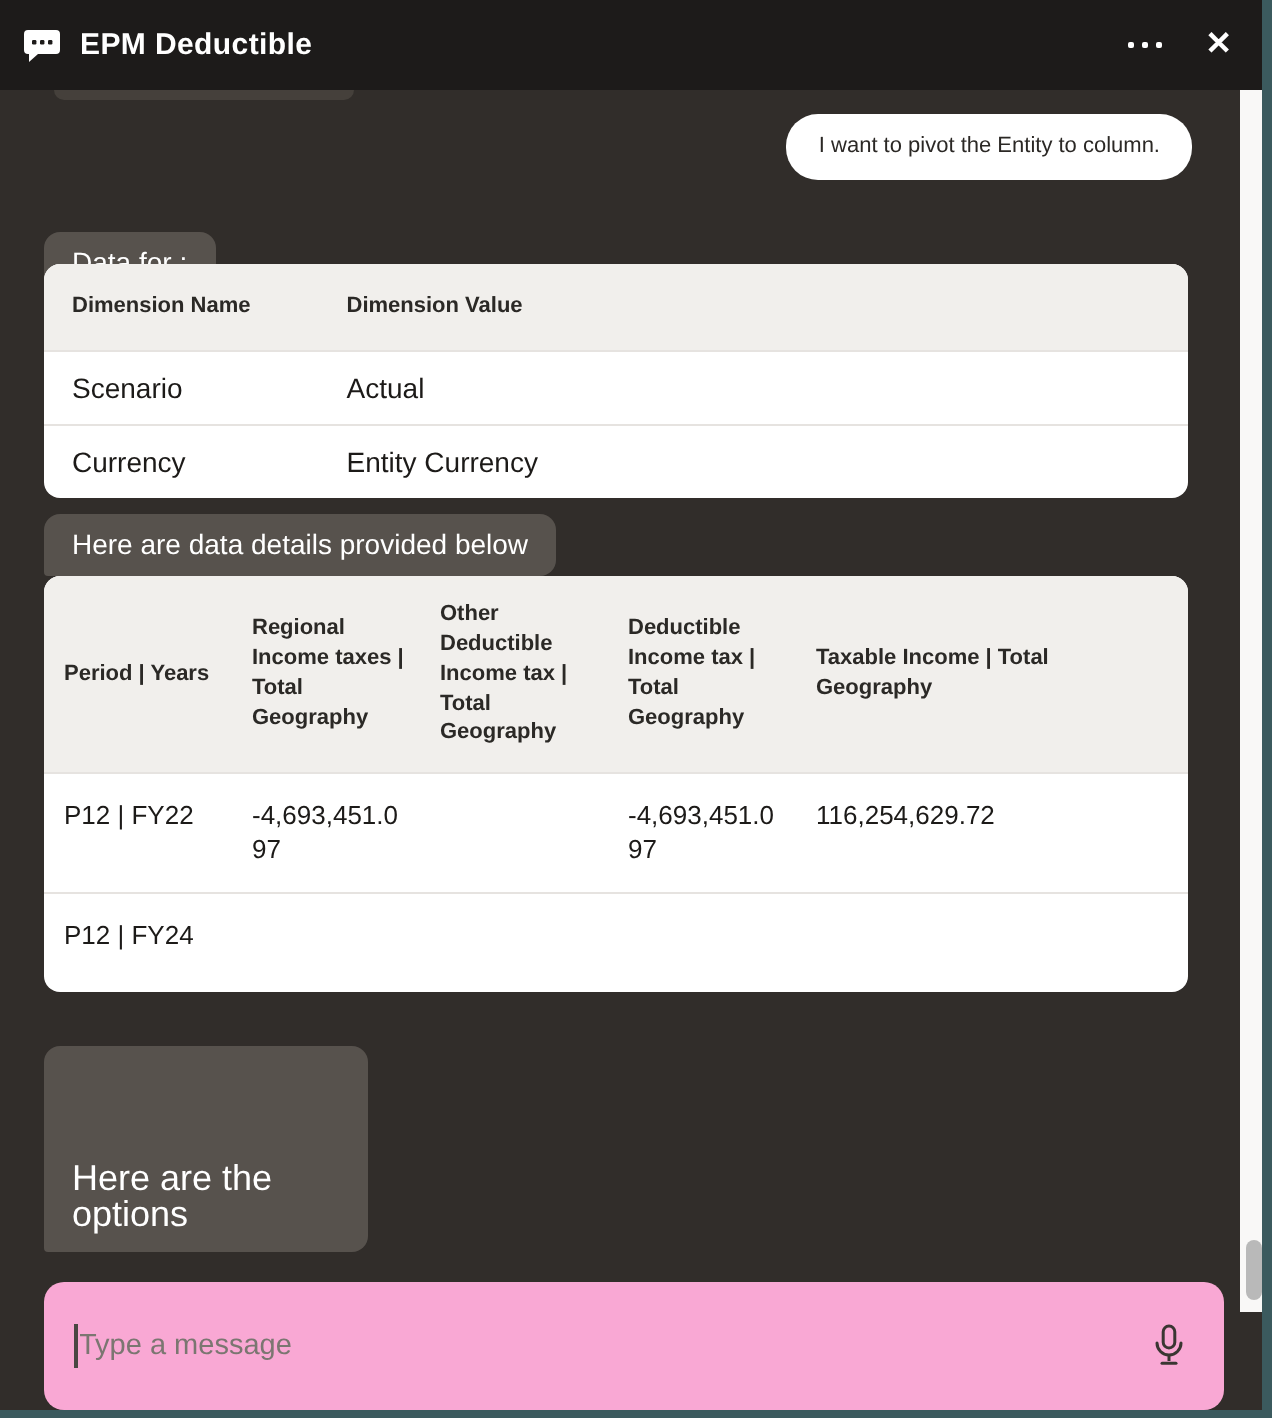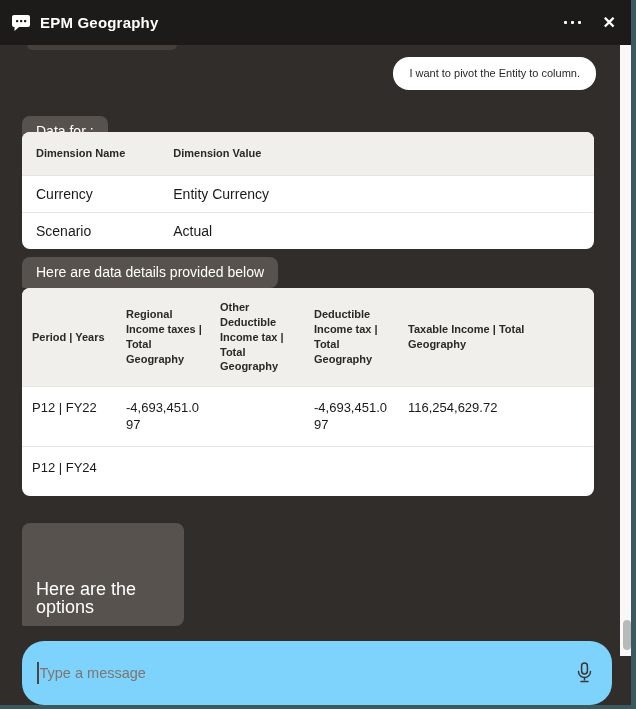--- a/index.html
+++ b/index.html
@@ -89,21 +89,21 @@
   .options-label{color:#fff;font-size:18px;line-height:18px;margin-top:47px;}
   .option-btn{
     display:block;margin-top:8px;background:transparent;
     border:1px solid #f3f1ee;border-radius:6px;color:#fff;
     font-family:"Liberation Sans",sans-serif;font-size:14px;font-weight:bold;
     padding:6px 13px;cursor:pointer;white-space:nowrap;
   }
   
   .composer{
     position:absolute;left:22px;top:641px;width:590px;height:64px;
-    background:#7dd3fc;border-radius:22px;
+    background:#f9a8d4;border-radius:10px;
     display:flex;align-items:center;padding:0 18px 0 15px;
   }
   .caret{width:1.5px;height:22px;background:#4a4642;}
   .composer input{
     flex:1;border:none;outline:none;background:transparent;
     font-family:"Liberation Sans",sans-serif;font-size:14.5px;color:#2b2825;
     padding:0 0 0 1px;
   }
   .composer input::placeholder{color:#7b7671;opacity:1;}
   .mic{display:flex;align-items:center;cursor:pointer;}
@@ -113,21 +113,21 @@
 
 <div class="header">
   <span class="chat-icon">
     <svg width="18" height="16" viewBox="0 0 18 16">
       <path d="M2 0 h14 a2 2 0 0 1 2 2 v8 a2 2 0 0 1 -2 2 h-9 l-4.5 4 v-4 h-0.5 a2 2 0 0 1 -2 -2 v-8 a2 2 0 0 1 2 -2 z" fill="#fff"></path>
       <rect x="4" y="5" width="2.2" height="2.2" rx="0.6" fill="#1d1b1a"></rect>
       <rect x="8" y="5" width="2.2" height="2.2" rx="0.6" fill="#1d1b1a"></rect>
       <rect x="12" y="5" width="2.2" height="2.2" rx="0.6" fill="#1d1b1a"></rect>
     </svg>
   </span>
-  <span class="app-title">EPM Geography</span>
+  <span class="app-title">EPM Deductible</span>
   <div class="header-controls">
     <span class="more-dots">
         <i></i>
         <i></i>
         <i></i>
       </span>
     <span class="close-x">✕</span>
   </div>
 </div>
 
@@ -140,26 +140,26 @@
 <div class="card card-1">
   <table class="dim-table">
     <thead>
         <tr>
           <th>Dimension Name</th>
           <th>Dimension Value</th>
         </tr>
       </thead>
     <tbody>
         <tr>
+          <td>Scenario</td>
+          <td>Actual</td>
+        </tr>
+        <tr>
           <td>Currency</td>
           <td>Entity Currency</td>
-        </tr>
-        <tr>
-          <td>Scenario</td>
-          <td>Actual</td>
         </tr>
       </tbody>
   </table>
 </div>
 
 <div class="bot-bubble bot-label-2">Here are data details provided below</div>
 
 <div class="card card-2">
   <table class="grid-table">
     <thead>

